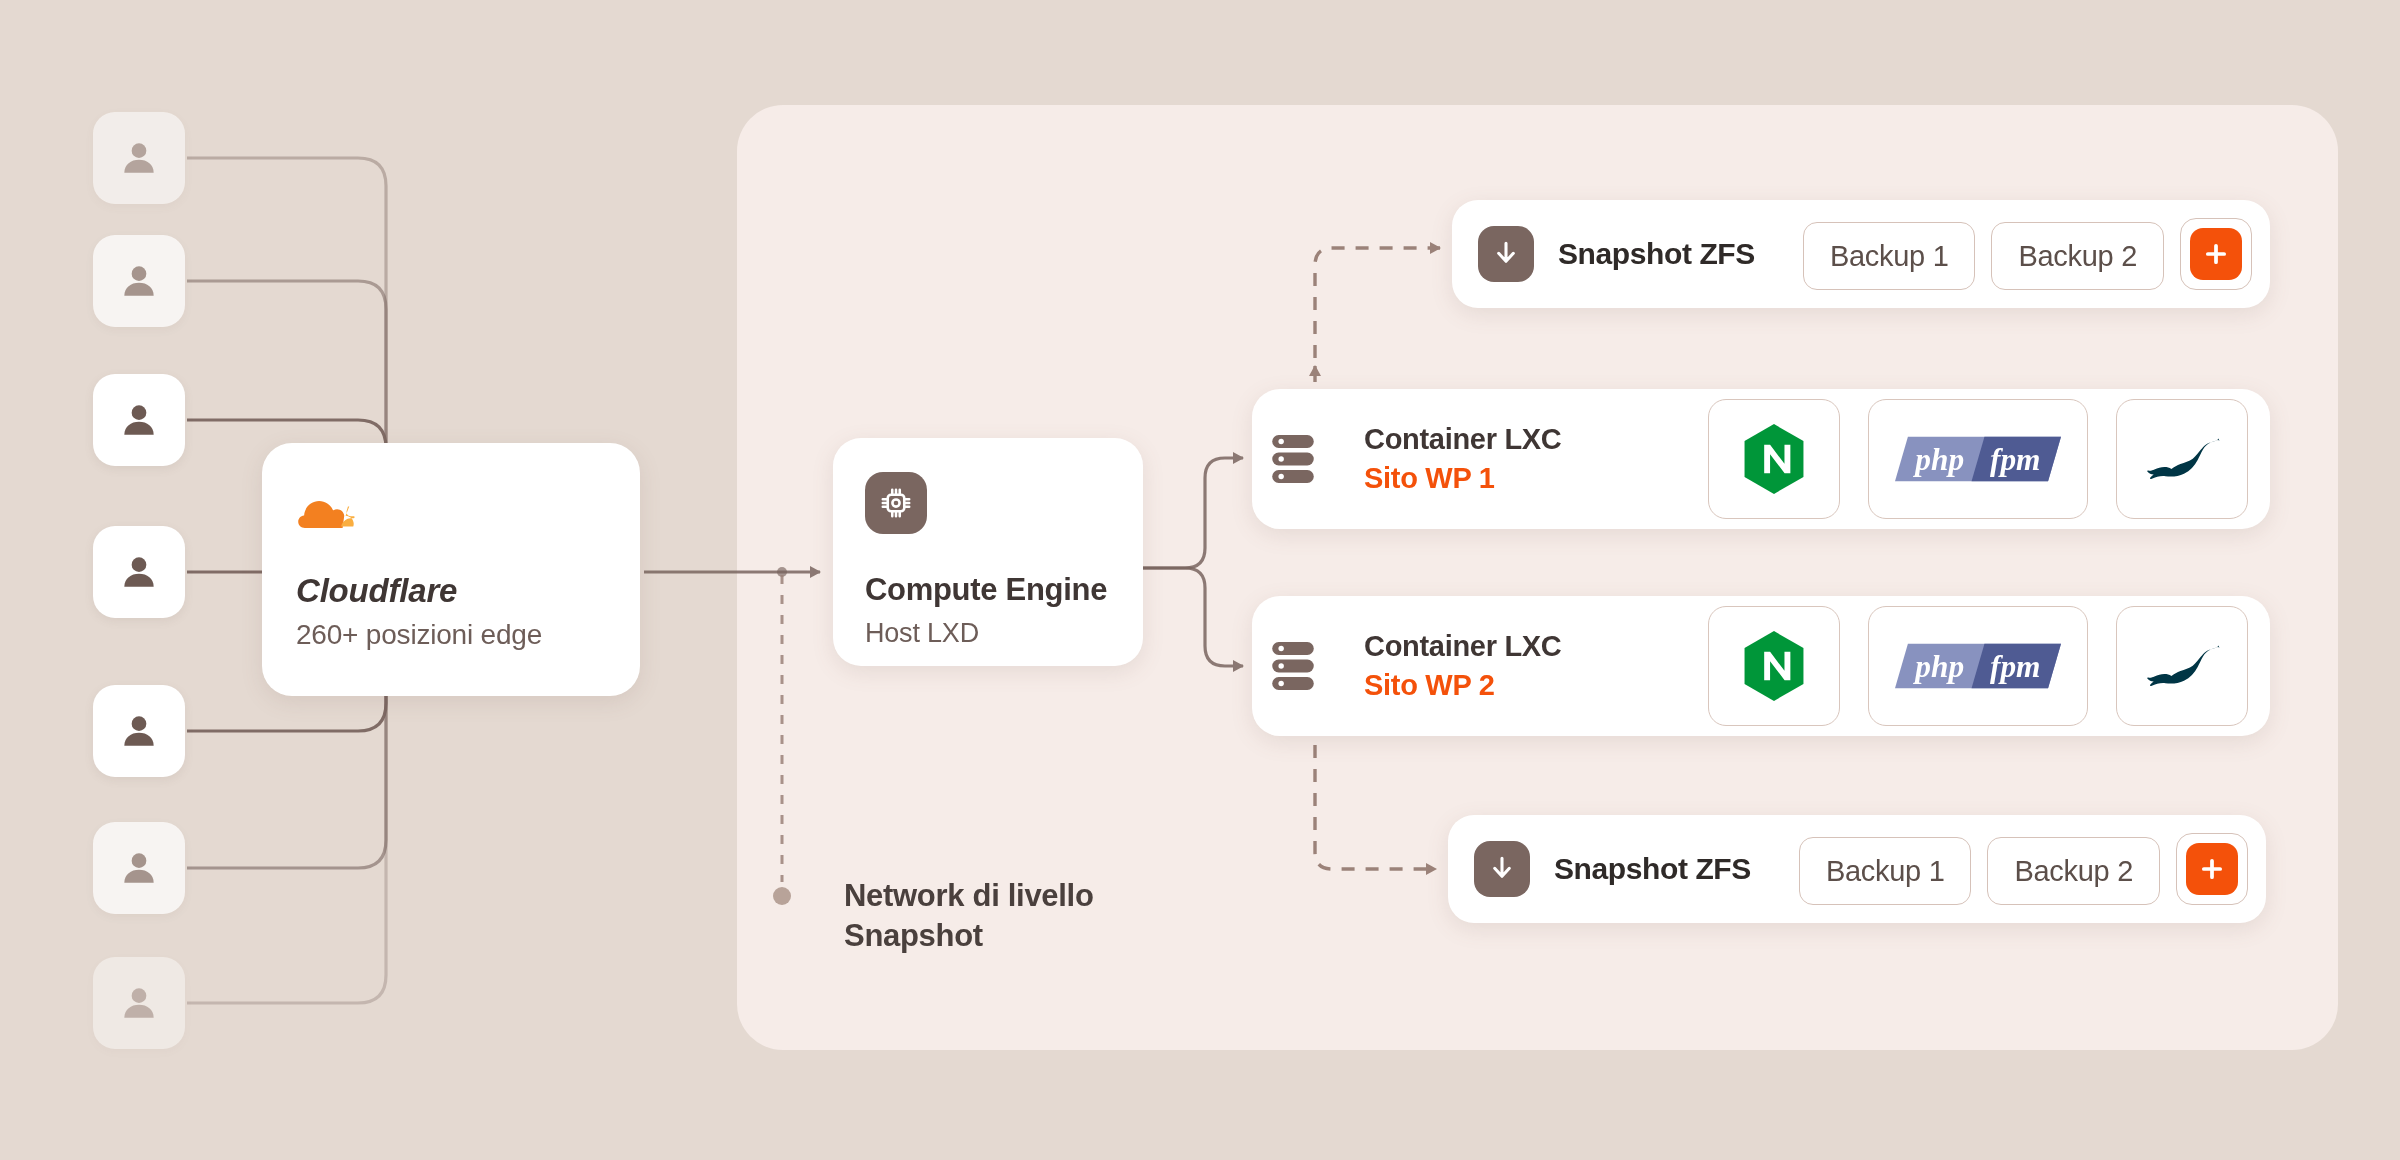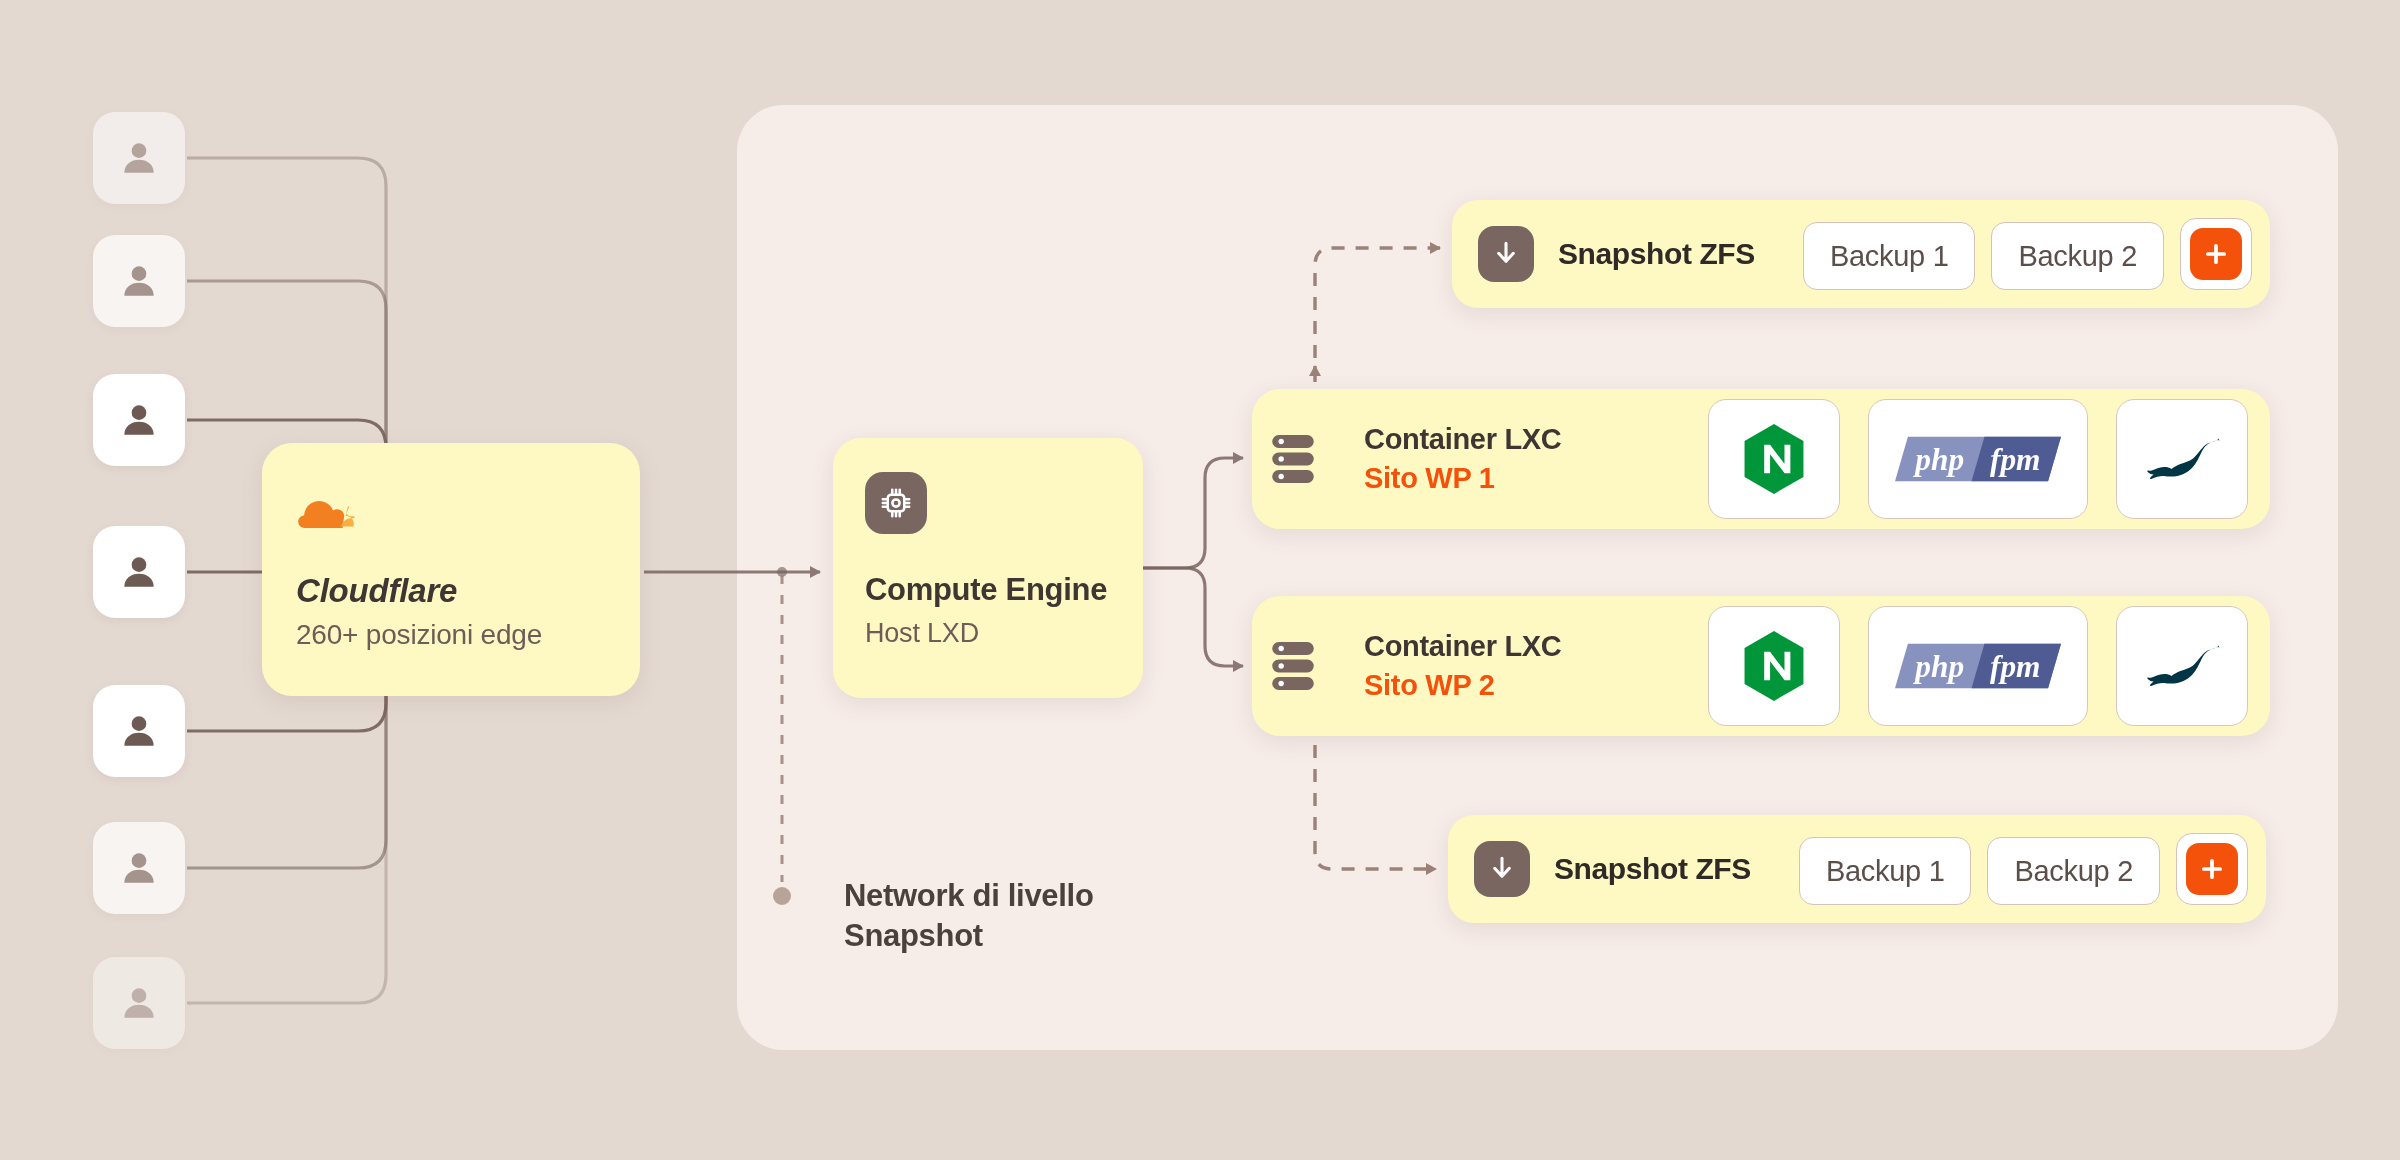--- a/index.html
+++ b/index.html
@@ -31,36 +31,36 @@
     border-radius:22px;
     background:#ffffff;
     box-shadow:0 3px 10px rgba(120,95,85,.10);
     display:flex;align-items:center;justify-content:center;
   }
   .avatar svg{width:44px;height:44px;display:block;}
 
   
   .card{
     position:absolute;
-    background:#fef9c3;
+    background:#ffffff;
     border-radius:26px;
     box-shadow:0 6px 22px rgba(120,95,85,.13);
   }
 
   
   .cf{left:262px;top:443px;width:378px;height:253px;padding:38px 0 0 34px;box-sizing:border-box;border-radius:30px;}
   .cf-logo{width:74px;height:54px;}
   .cf-title{
     font-size:33px;font-weight:bold;color:#3f3634;
     margin-top:33px;letter-spacing:-.2px;font-style:italic;
   }
   .cf-sub{font-size:28px;color:#6d5d58;margin-top:9px;letter-spacing:-.2px;}
 
   
-  .ce{left:833px;top:438px;width:310px;height:260px;padding:34px 0 0 32px;box-sizing:border-box;border-radius:28px;}
+  .ce{left:833px;top:438px;width:310px;height:228px;padding:34px 0 0 32px;box-sizing:border-box;border-radius:28px;}
   .badge{
     width:62px;height:62px;border-radius:18px;background:#7a6660;
     display:flex;align-items:center;justify-content:center;
   }
   .badge svg{width:36px;height:36px;display:block;}
   .ce-title{font-size:31px;font-weight:bold;color:#3f3634;margin-top:38px;letter-spacing:-.3px;}
   .ce-sub{font-size:27px;color:#6d5d58;margin-top:10px;letter-spacing:-.2px;}
 
   
   .lxc{

